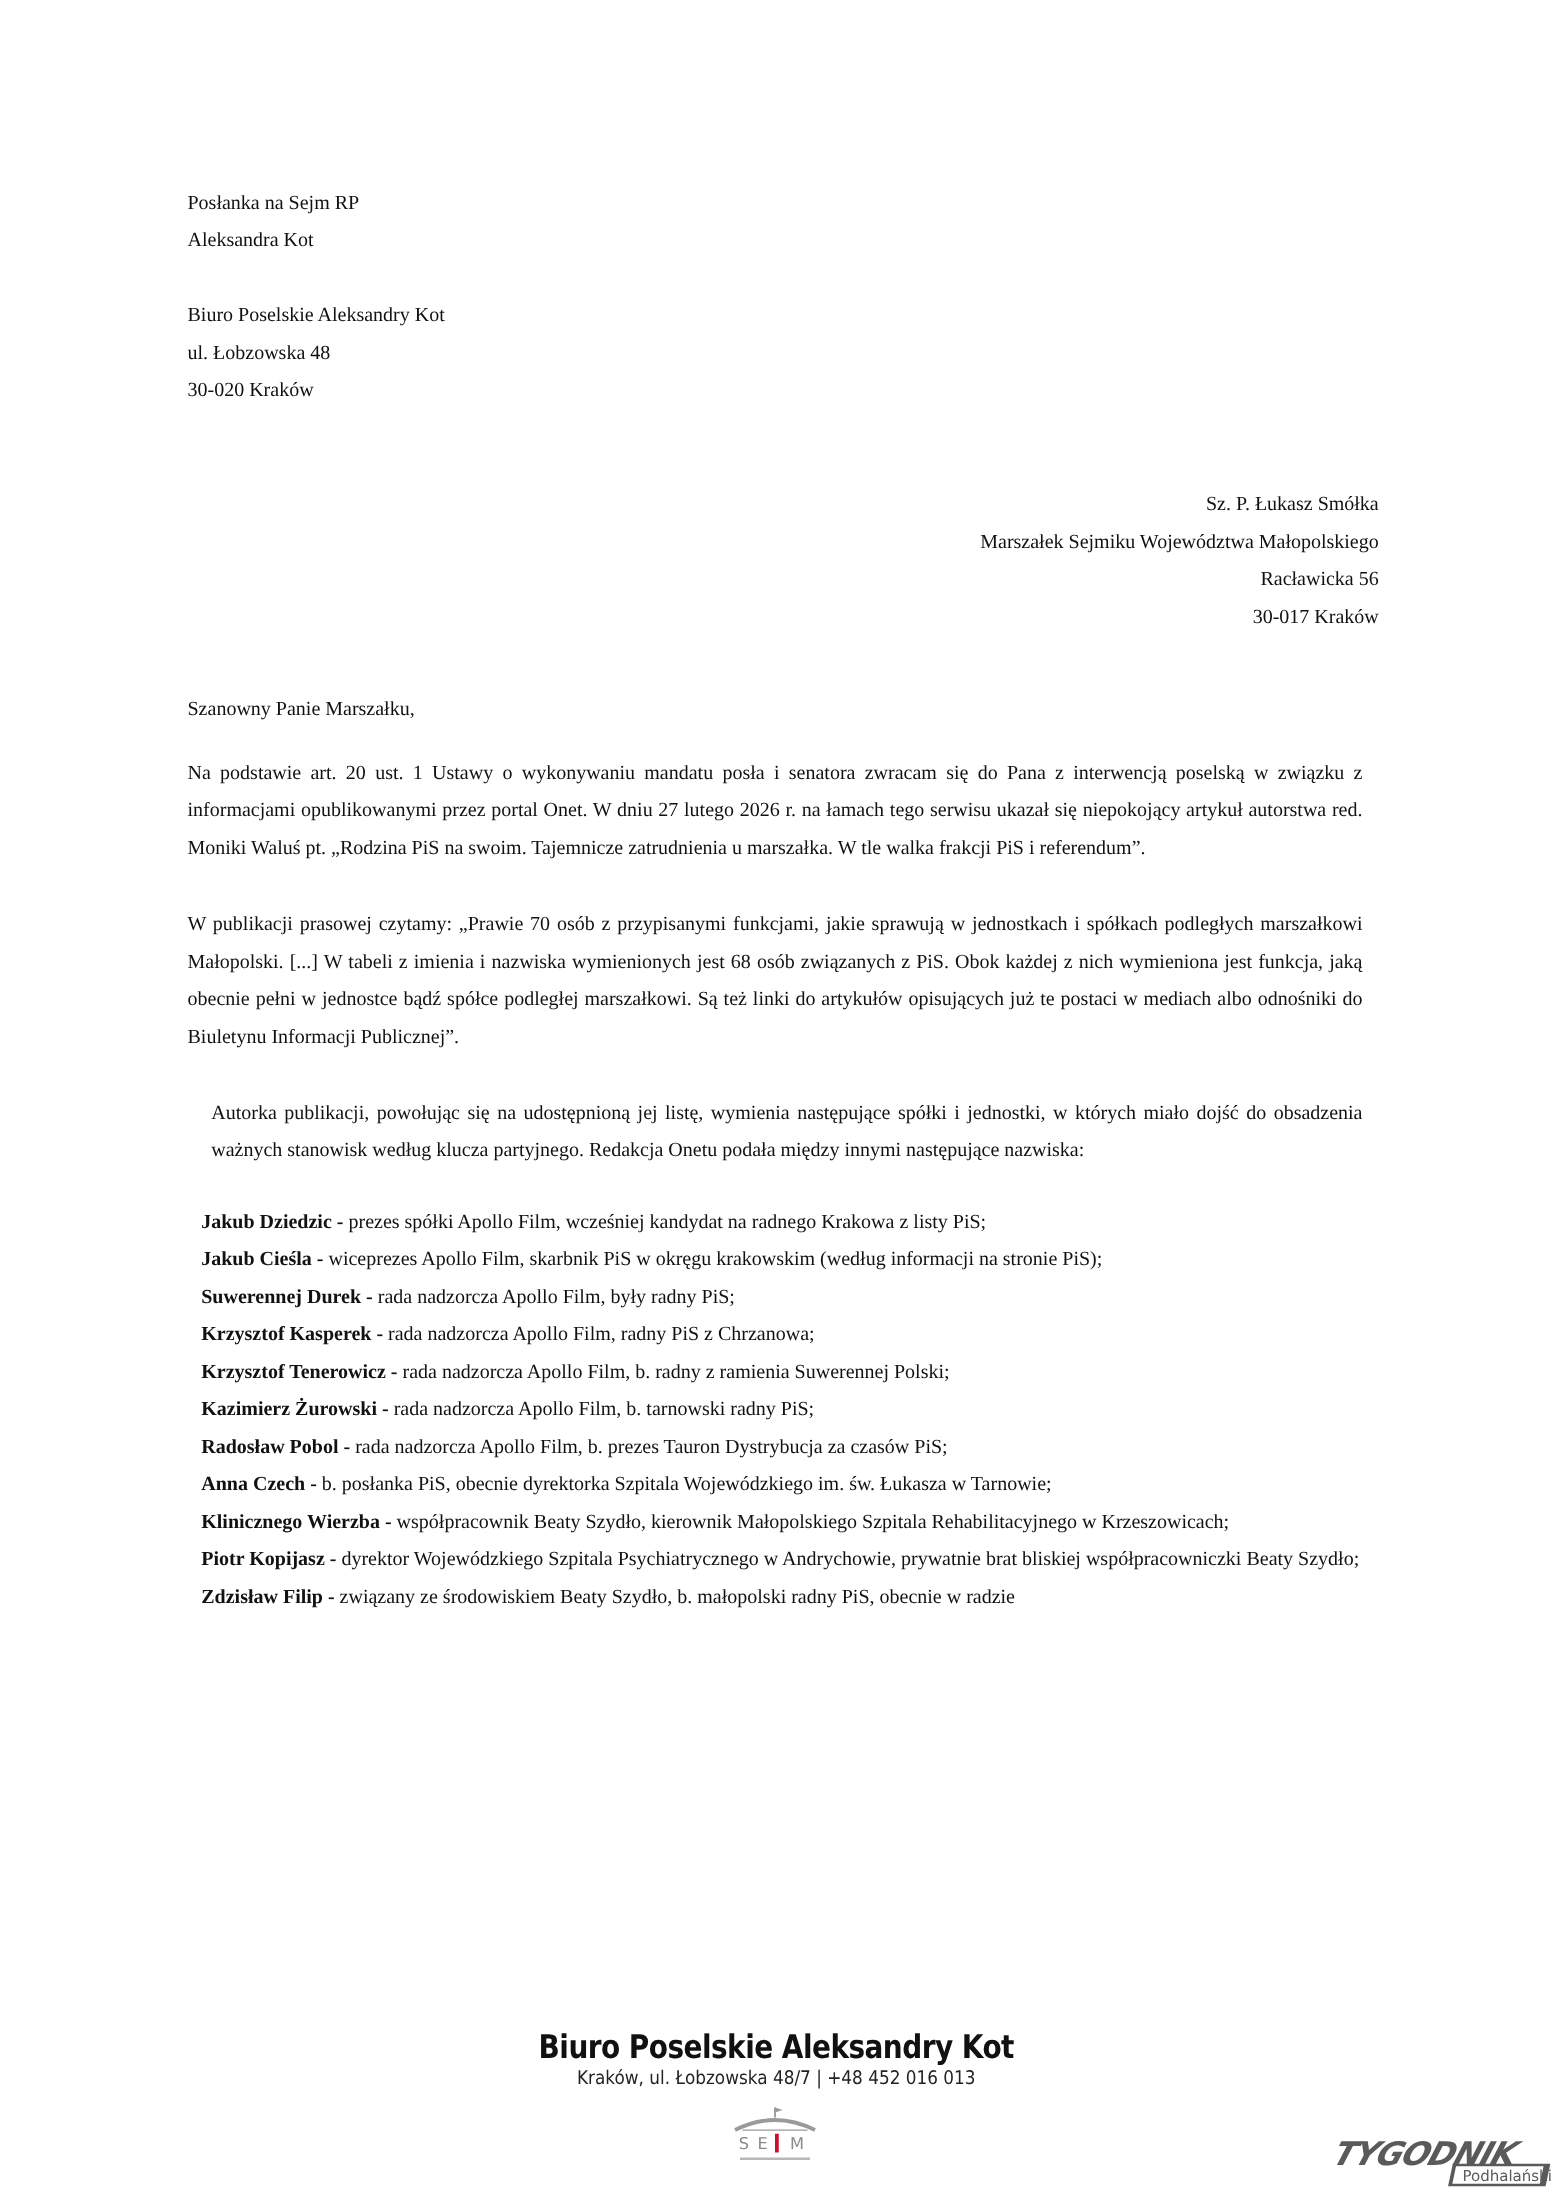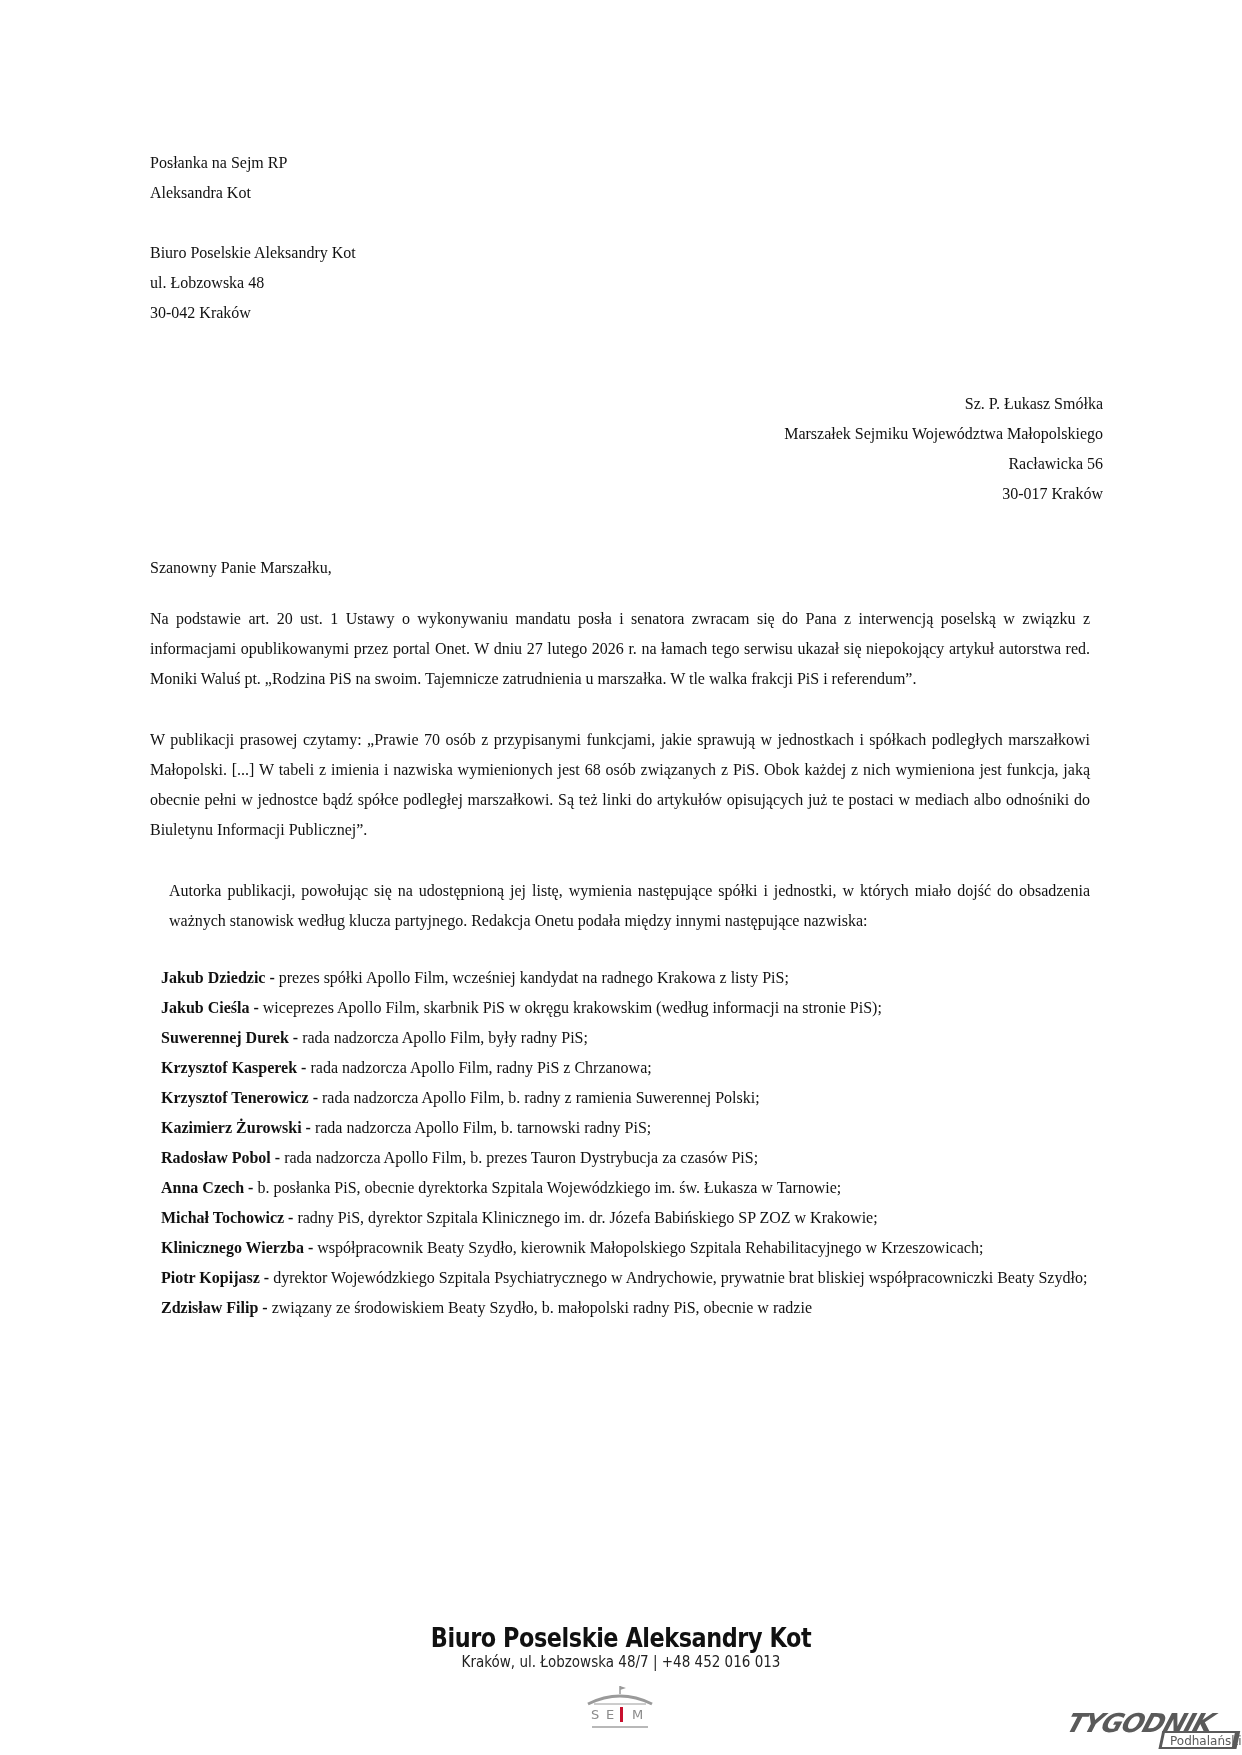--- a/index.html
+++ b/index.html
@@ -30,21 +30,21 @@
 <body>
 
 <div class="page">
 
   <div class="sender text">
     <div>Posłanka na Sejm RP</div>
     <div>Aleksandra Kot</div>
     <div class="gap"></div>
     <div>Biuro Poselskie Aleksandry Kot</div>
     <div>ul. Łobzowska 48</div>
-    <div>30-042 Kraków</div>
+    <div>30-020 Kraków</div>
   </div>
 
   <div class="recipient text">
     <div>Sz. P. Łukasz Smółka</div>
     <div>Marszałek Sejmiku Województwa Małopolskiego</div>
     <div>Racławicka 56</div>
     <div>30-017 Kraków</div>
   </div>
 
   <div class="body text">
@@ -54,21 +54,20 @@
     <p class="para" style="margin-bottom:27px !important;margin-left:19px;">Autorka publikacji, powołując się na udostępnioną jej listę, wymienia następujące spółki i jednostki, w których miało dojść do obsadzenia ważnych stanowisk według klucza partyjnego. Redakcja Onetu podała między innymi następujące nazwiska:</p>
     <ul class="list">
       <li><b>Jakub Dziedzic -</b><span> prezes spółki Apollo Film, wcześniej kandydat na radnego Krakowa z listy PiS;</span></li>
       <li><b>Jakub Cieśla -</b><span> wiceprezes Apollo Film, skarbnik PiS w okręgu krakowskim (według informacji na stronie PiS);</span></li>
       <li><b>Suwerennej Durek -</b><span> rada nadzorcza Apollo Film, były radny PiS;</span></li>
       <li><b>Krzysztof Kasperek -</b><span> rada nadzorcza Apollo Film, radny PiS z Chrzanowa;</span></li>
       <li><b>Krzysztof Tenerowicz -</b><span> rada nadzorcza Apollo Film, b. radny z ramienia Suwerennej Polski;</span></li>
       <li><b>Kazimierz Żurowski -</b><span> rada nadzorcza Apollo Film, b. tarnowski radny PiS;</span></li>
       <li><b>Radosław Pobol -</b><span> rada nadzorcza Apollo Film, b. prezes Tauron Dystrybucja za czasów PiS;</span></li>
       <li><b>Anna Czech -</b><span> b. posłanka PiS, obecnie dyrektorka Szpitala Wojewódzkiego im. św. Łukasza w Tarnowie;</span></li>
-      <li><b>Michał Tochowicz -</b><span> radny PiS, dyrektor Szpitala Klinicznego im. dr. Józefa Babińskiego SP ZOZ w Krakowie;</span></li>
       <li><b>Klinicznego Wierzba -</b><span> współpracownik Beaty Szydło, kierownik Małopolskiego Szpitala Rehabilitacyjnego w Krzeszowicach;</span></li>
       <li><b>Piotr Kopijasz -</b><span> dyrektor Wojewódzkiego Szpitala Psychiatrycznego w Andrychowie, prywatnie brat bliskiej współpracowniczki Beaty Szydło;</span></li>
       <li><b>Zdzisław Filip -</b><span> związany ze środowiskiem Beaty Szydło, b. małopolski radny PiS, obecnie w radzie</span></li>
     </ul>
   </div>
 
   <div class="footer footer-title">Biuro Poselskie Aleksandry Kot</div>
   <div class="footer footer-sub">Kraków, ul. Łobzowska 48/7 | +48 452 016 013</div>
 
   <svg class="sejm-logo" viewBox="0 0 80 48">

